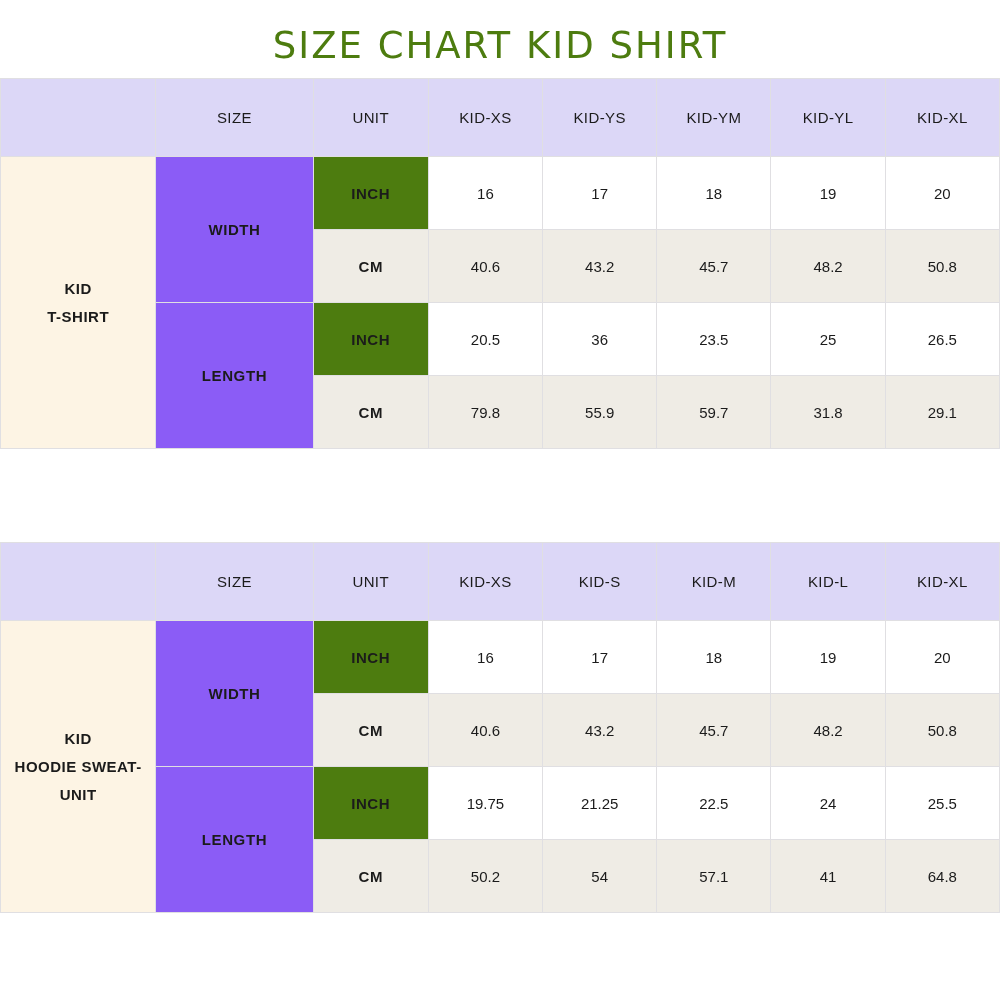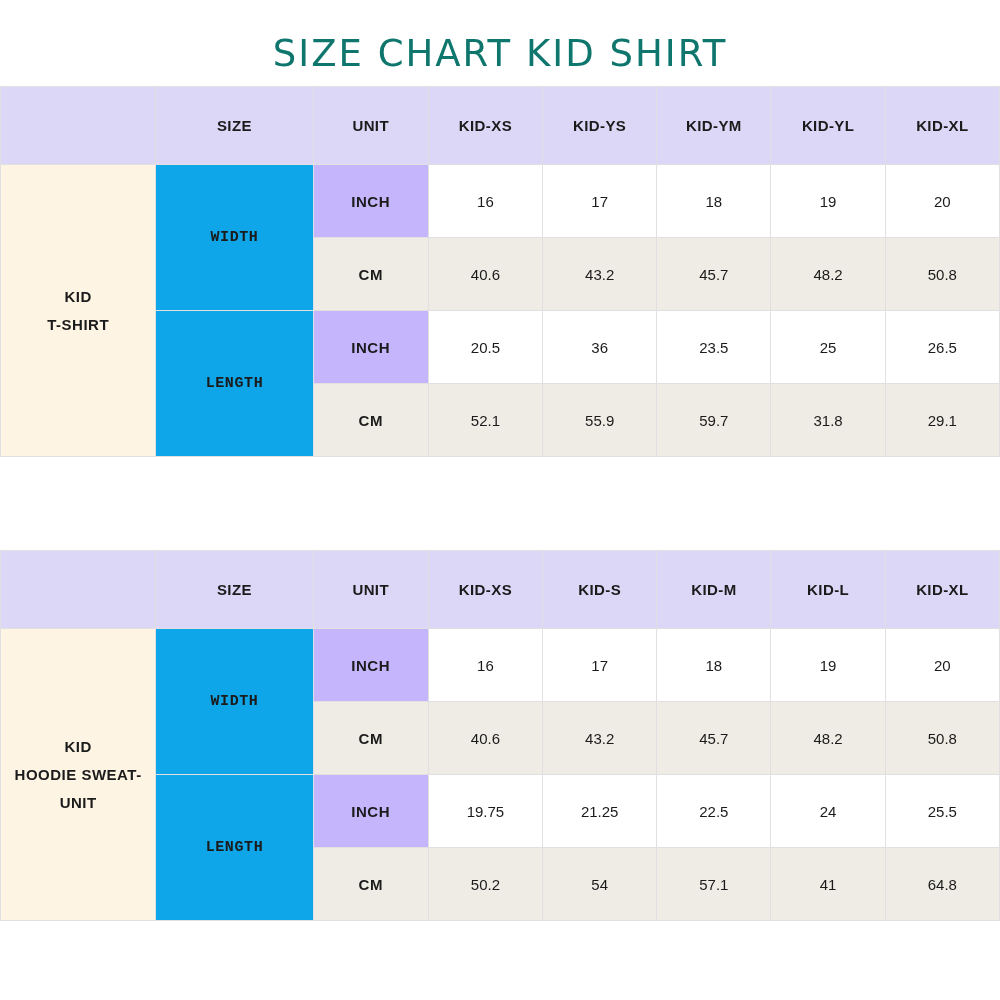--- a/index.html
+++ b/index.html
@@ -18,23 +18,23 @@
     position: relative;
     width: 1000px;
     height: 1000px;
     box-sizing: border-box;
   }
   .title {
     text-align: center;
     font-family: "DejaVu Sans", sans-serif;
     font-size: 37px;
     letter-spacing: 2px;
-    color: #0f766e;
+    color: #4d7c0f;
     font-weight: 400;
-    padding-top: 32px;
+    padding-top: 24px;
     padding-bottom: 10px;
     line-height: 1.2;
   }
   table.size-table {
     border-collapse: collapse;
     width: 1000px;
     table-layout: fixed;
   }
   table.size-table td {
     border: 1px solid #e0dfe2;
@@ -49,44 +49,43 @@
     width: 157px;
   }
   .sp-unit {
     width: 115px;
   }
   .sp-val {
     width: 114px;
   }
   .hdr {
     background: #dcd7f7;
-    font-weight: bold;
+    font-weight: normal;
     height: 75px;
     font-size: 15.5px;
     letter-spacing: 0.4px;
   }
   .hdr.blank {
     background: #dcd7f7;
   }
   .cat {
     background: #fdf4e4;
     font-weight: bold;
     font-size: 17px;
     line-height: 1.85;
     letter-spacing: 0.5px;
   }
   .dim {
-    background: #0ea5e9;
+    background: #8b5cf6;
     font-weight: bold;
     font-size: 15.5px;
     letter-spacing: 0.6px;
-    font-family: Liberation Mono, monospace;
   }
   .unit {
-    background: #c4b5fd;
+    background: #4d7c0f;
     font-weight: bold;
     font-size: 15px;
     letter-spacing: 0.6px;
     height: 70px;
   }
   .unit.alt {
     background: #efece5;
   }
   .val {
     background: #ffffff;
@@ -158,21 +157,21 @@
         <td class="unit">INCH</td>
         <td class="val">20.5</td>
         <td class="val">36</td>
         <td class="val">23.5</td>
         <td class="val">25</td>
         <td class="val">26.5</td>
       </tr>
 
       <tr>
         <td class="unit alt">CM</td>
-        <td class="val alt">52.1</td>
+        <td class="val alt">79.8</td>
         <td class="val alt">55.9</td>
         <td class="val alt">59.7</td>
         <td class="val alt">31.8</td>
         <td class="val alt">29.1</td>
       </tr>
     </tbody>
   </table>
 
   <div class="gap"></div>
 

